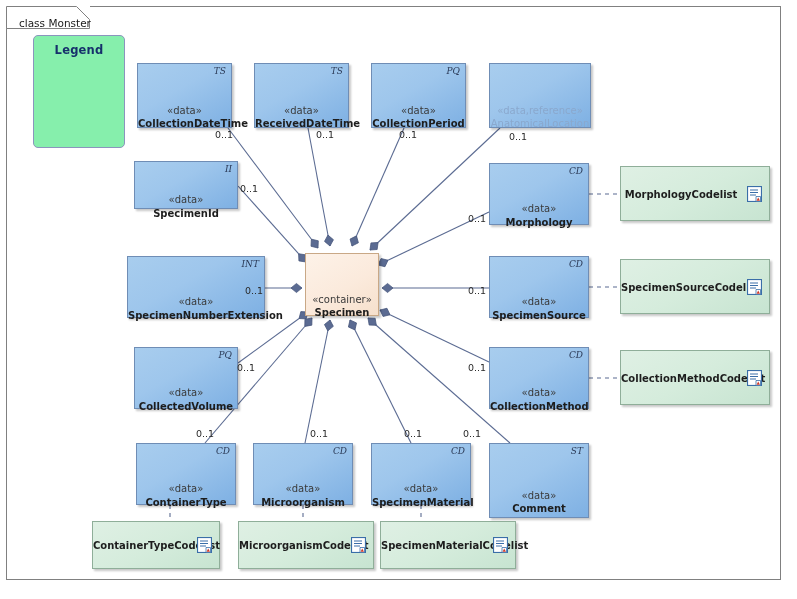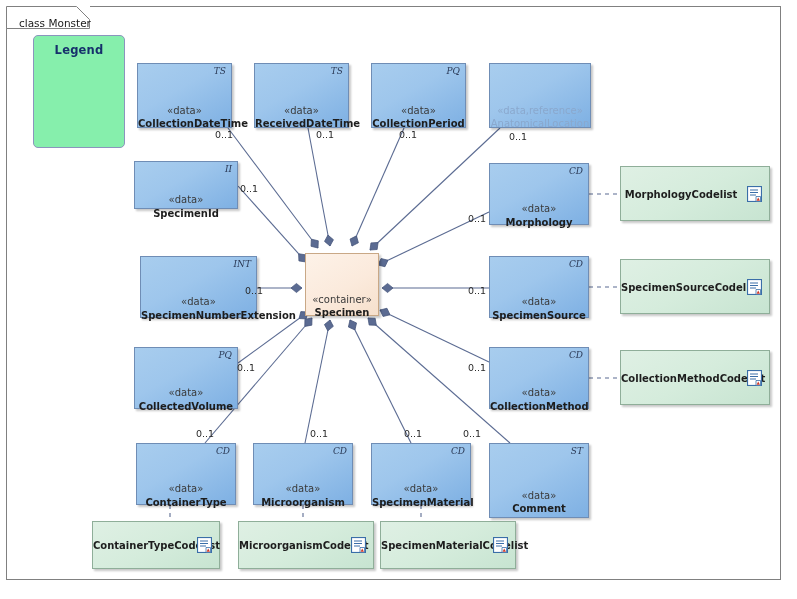--- a/index.html
+++ b/index.html
@@ -268,21 +268,21 @@
           <span class="node-name">AnatomicalLocation</span>
         </div>
       </div>
       <div class="node data" style="left: 134px; top: 161px; width: 104px; height: 48px;">
         <span class="node-type">II</span>
         <div class="node-body">
           <span class="node-stereo">«data»</span>
           <span class="node-name">SpecimenId</span>
         </div>
       </div>
-      <div class="node data" style="left: 140px; top: 256px; width: 117px; height: 62px;">
+      <div class="node data" style="left: 127px; top: 256px; width: 138px; height: 62px;">
         <span class="node-type">INT</span>
         <div class="node-body">
           <span class="node-stereo">«data»</span>
           <span class="node-name">SpecimenNumberExtension</span>
         </div>
       </div>
       <div class="node data" style="left: 134px; top: 347px; width: 104px; height: 62px;">
         <span class="node-type">PQ</span>
         <div class="node-body">
           <span class="node-stereo">«data»</span>

